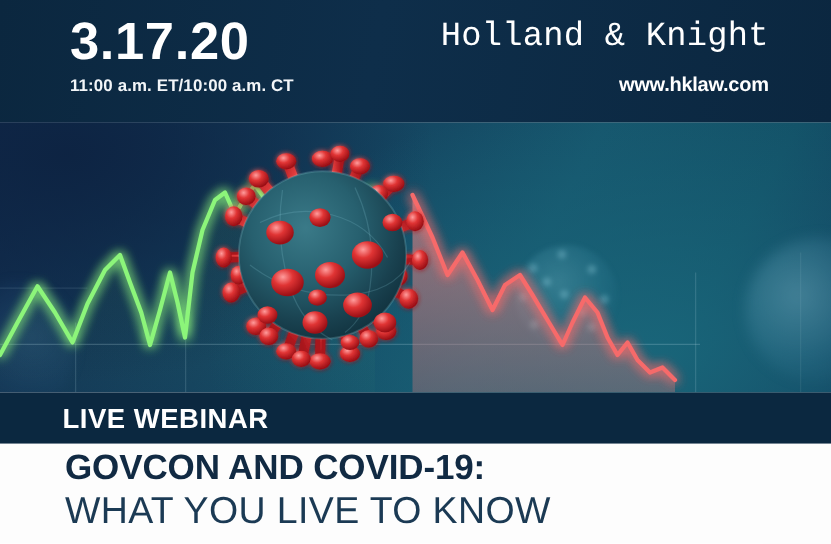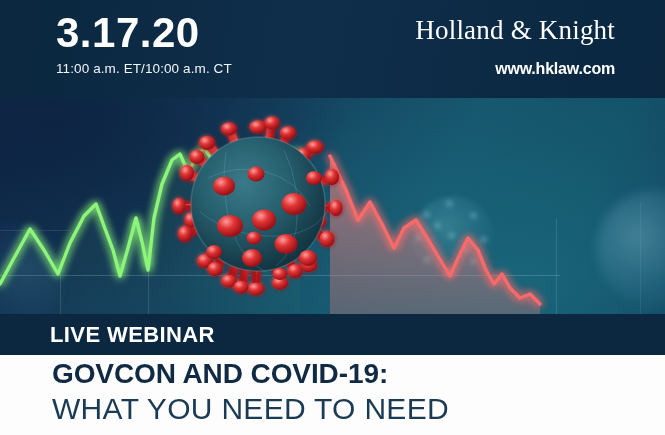--- a/index.html
+++ b/index.html
@@ -53,36 +53,36 @@
     color: #ffffff;
     font-size: 42px;
     font-weight: bold;
     letter-spacing: 0.5px;
     line-height: 50px;
     white-space: nowrap;
   }
   .date-time {
     color: #f2f5f8;
     font-size: 13.5px;
-    font-weight: normal;
+    font-weight: bold;
     letter-spacing: 0.1px;
     line-height: 18px;
     margin-top: 2px;
     white-space: nowrap;
   }
 
   .brand-block {
     position: absolute;
     right: 50px;
     top: 14px;
     text-align: right;
   }
   .brand-name {
     color: #ffffff;
-    font-family: Liberation Serif, serif;
+    font-family: Liberation Mono, monospace;
     font-size: 27px;
     letter-spacing: 0.2px;
     line-height: 32px;
     white-space: nowrap;
   }
   .brand-url {
     color: #ffffff;
     font-size: 16px;
     letter-spacing: -0.2px;
     line-height: 22px;
@@ -400,16 +400,16 @@
     </div>
 
   </div>
 
   <div class="webinar-band">
     <div class="webinar-label">LIVE WEBINAR</div>
   </div>
 
   <div class="title-area">
     <div class="title-line-1">GOVCON AND COVID-19:</div>
-    <div class="title-line-2">WHAT YOU NEED TO NEED</div>
+    <div class="title-line-2">WHAT YOU LIVE TO KNOW</div>
   </div>
 
 </div>
 
 </body></html>

